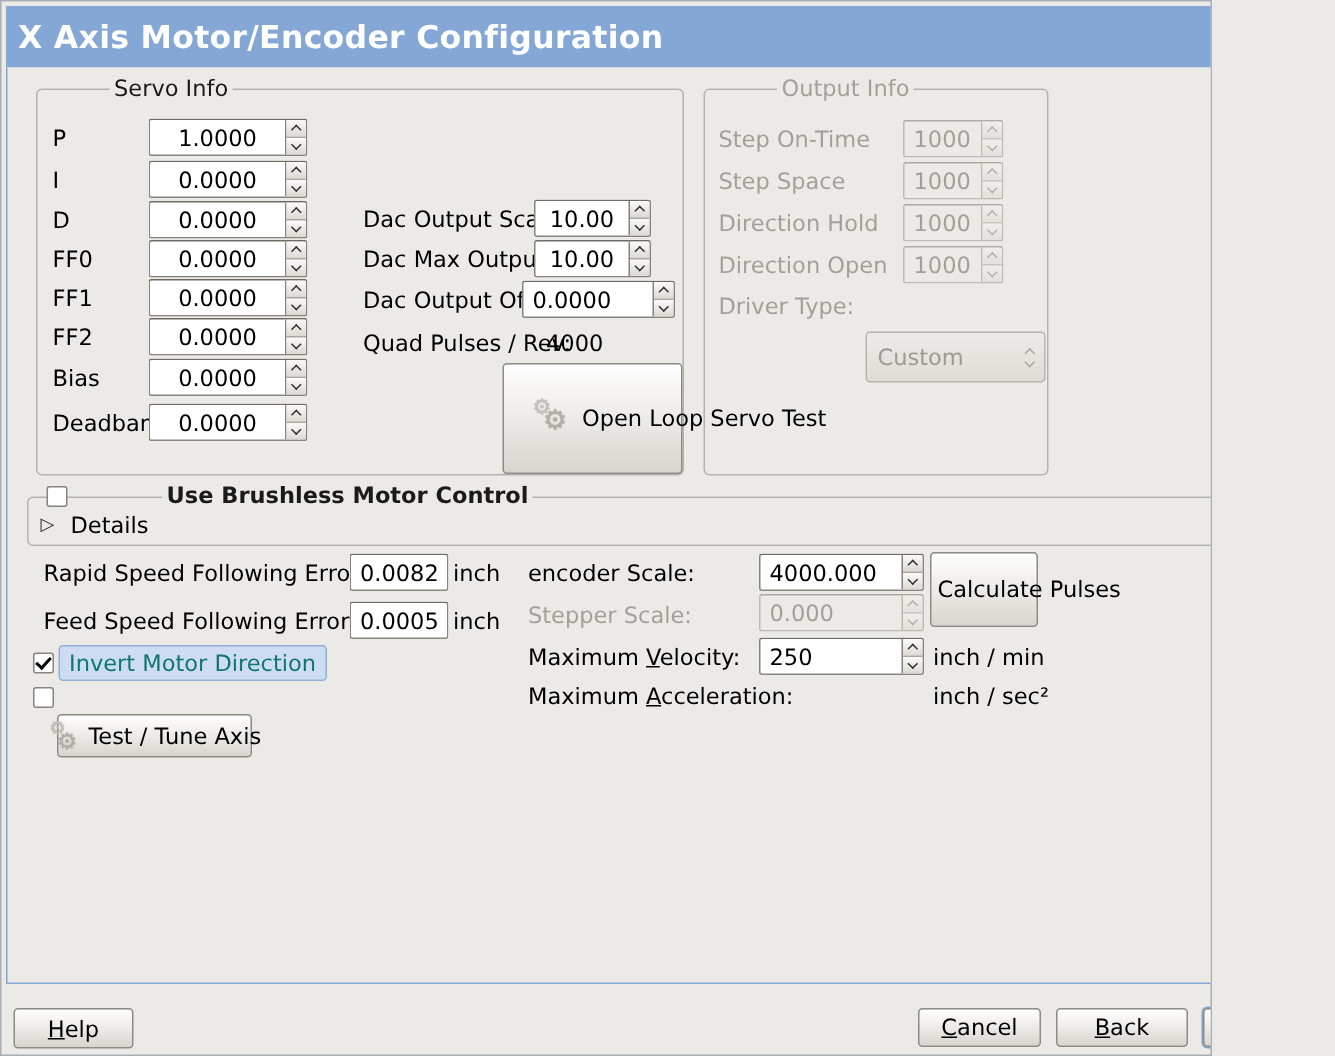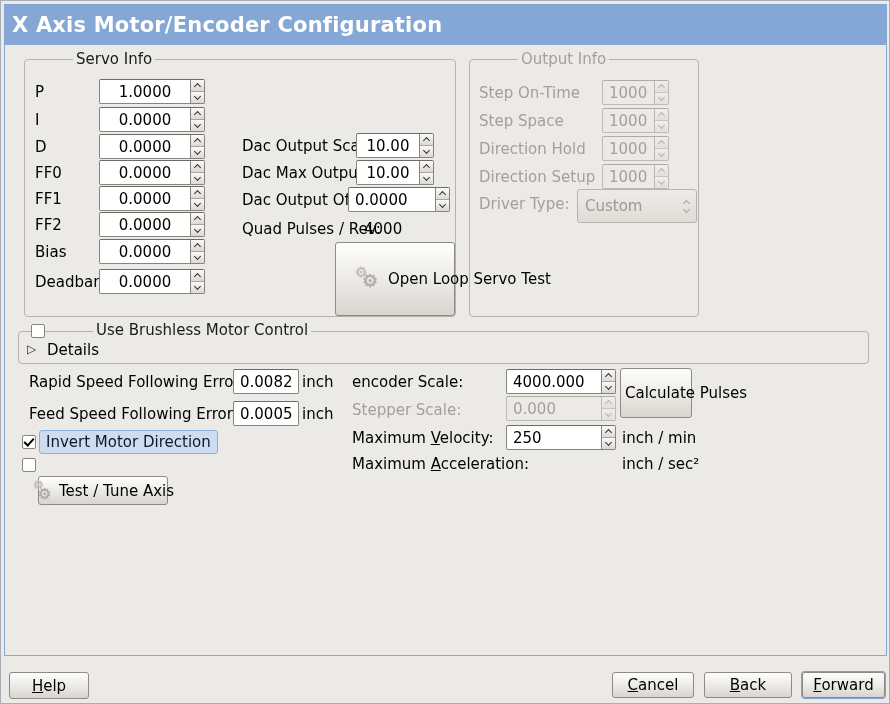--- a/index.html
+++ b/index.html
@@ -1,19 +1,19 @@
 <!DOCTYPE html>
 <html><head>
 <meta charset="utf-8">
 <style>
   * { margin:0; padding:0; box-sizing:border-box; }
   html,body { width:890px; height:704px; }
   body { font-family:"DejaVu Sans", sans-serif; background:#eceae6; }
 
-  .window { position:relative; width:890px; height:704px; background:#eceae6;
+  .window { position:relative; width:808px; height:704px; background:#eceae6;
             border:1px solid #a9aeb6; overflow:hidden; }
 
   .titlebar { position:absolute; left:3px; top:3px; width:883px; height:41px;
               background:#84a7d5; display:flex; align-items:center; padding-left:8px; }
   .titlebar .t { color:#ffffff; font-size:21px; font-weight:bold; letter-spacing:.2px; }
 
   .content { position:absolute; left:3px; top:44px; width:883px; height:611px;
              border:1px solid #84a7d5; border-top:none; background:#eceae6; }
 
   .frame { position:absolute; border:1px solid #b5b2ad; border-radius:4px; }
@@ -49,25 +49,25 @@
            background:linear-gradient(#fefefe,#efedea 45%,#d8d5cf); font-size:15px; color:#000;
            display:flex; align-items:center; justify-content:center; white-space:nowrap; }
   .btn3d.focus { box-shadow:0 0 0 1px #7da2d4; }
 
   .cb { position:absolute; width:14px; height:14px; background:#fff; border:1px solid #87847e;
         border-radius:2px; }
   .cb.checked::after { content:''; position:absolute; left:3px; top:0px; width:4px; height:8px;
         border-right:2px solid #000; border-bottom:2px solid #000; transform:rotate(42deg); }
 
   .focus-label { position:absolute; background:#cddcf1; border:1px solid #8fafd6; border-radius:3px;
-                 font-size:15px; color:#0f172a; padding:2px 6px; white-space:nowrap; }
+                 font-size:15px; color:#0f766e; padding:2px 6px; white-space:nowrap; }
 
   .combo { position:absolute; display:flex; align-items:center; border:1px solid #b7b4ae;
            border-radius:3px; background:linear-gradient(#edebe8,#dfdcd7); font-size:15px;
-           color:#9d9a94; padding:16px 7px; }
+           color:#9d9a94; padding:16px 7px;margin-top:32px; }
   .combo .sep { width:1px; align-self:stretch; margin:4px 0 4px auto; background:#c6c3bd; }
   .combo .arrows { display:flex; flex-direction:column; align-items:center; padding-left:6px; gap:1px; }
   .combo .cu, .combo .cd { border-color:#a7a49e; margin:0; }
 
   .gears { position:relative; width:28px; height:30px; flex:0 0 auto; }
   .gears .g1 { position:absolute; left:1px; top:0; font-size:14px; color:#c4c1bb;
                text-shadow:0 0 1px #9d9a94; }
   .gears .g2 { position:absolute; left:8px; top:8px; font-size:18px; color:#b2afa9;
                text-shadow:0 0 1px #8e8b85; }
   .gears.small { width:24px; height:26px; }
@@ -241,21 +241,21 @@
       <span style="width:48px">Open Loop Servo Test</span>
     </div>
   </div>
 
   <div class="frame disabled" style="left:468px;top:58px;width:230px;height:258px">
     <span class="legend">Output Info</span>
 
     <div class="flabel dim" style="left:9px;top:24px">Step On-Time</div>
     <div class="flabel dim" style="left:9px;top:52px">Step Space</div>
     <div class="flabel dim" style="left:9px;top:80px">Direction Hold</div>
-    <div class="flabel dim" style="left:9px;top:108px">Direction Setup</div>
+    <div class="flabel dim" style="left:9px;top:108px">Direction Open</div>
     <div class="flabel dim" style="left:9px;top:135px">Driver Type:</div>
 
     <div class="spinbox disabled" style="left:132px;top:20px;width:67px">
       <div class="val">1000</div>
       <div class="btns">
           <div class="sb">
             <i class="cu"></i>
           </div>
           <div class="sb">
             <i class="cd"></i>
@@ -301,21 +301,21 @@
       <span class="sep"></span>
       <span class="arrows">
           <i class="cu"></i>
           <i class="cd"></i>
         </span>
     </div>
   </div>
 
   <div class="frame" style="left:17px;top:330px;width:851px;height:33px">
     <span class="cb" style="left:12px;top:-8px"></span>
-    <span class="legend" style="left:33px;top:-11px;font-weight:normal">Use Brushless Motor Control</span>
+    <span class="legend" style="left:48px;top:-11px;font-weight:bold">Use Brushless Motor Control</span>
     <span class="expander-arrow" style="left:8px;top:10px">▷</span>
     <span class="flabel" style="left:28px;top:9px">Details</span>
   </div>
 
   <div class="flabel" style="left:28px;top:372px">Rapid Speed Following Error:</div>
   <div class="spinbox" style="left:232px;top:368px;width:66px">
     <div class="val">0.0082</div>
     <div class="btns"></div>
   </div>
   <div class="flabel" style="left:301px;top:372px">inch</div>

